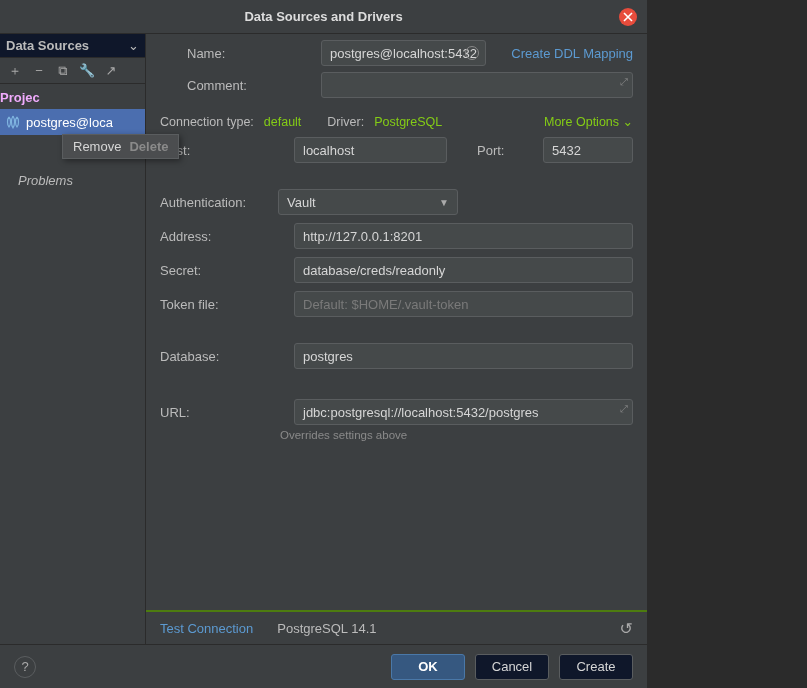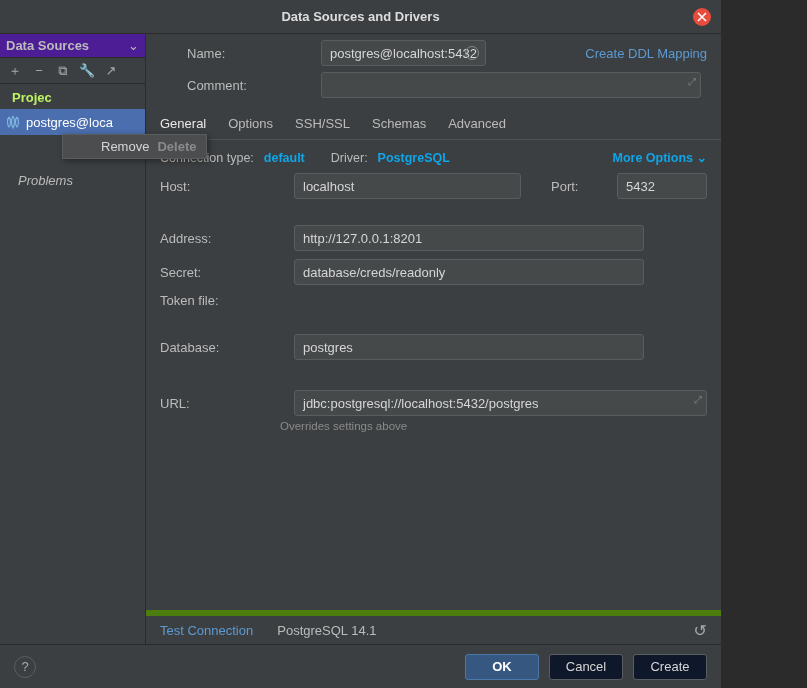--- a/index.html
+++ b/index.html
@@ -1,58 +1,58 @@
 <!DOCTYPE html>
 <html><head>
 <meta charset="utf-8">
 <style>
   * { box-sizing: border-box; margin: 0; padding: 0; }
   html, body { width: 807px; height: 688px; background: #2b2b2b; font-family: "Segoe UI", Arial, sans-serif; font-size: 13px; color: #bbbbbb; overflow: hidden; }
-  .window { width: 721px; height: 688px; background: #3c3f41; display: flex; flex-direction: column; }
+  .window { width: 647px; height: 688px; background: #3c3f41; display: flex; flex-direction: column; }
   .titlebar { height: 34px; background: #3c3f41; border-bottom: 1px solid #2b2b2b; display: flex; align-items: center; justify-content: center; position: relative; }
   .titlebar .title { color: #dddddd; font-weight: 600; font-size: 13px; }
   .titlebar .close { position: absolute; right: 10px; top: 8px; width: 18px; height: 18px; border-radius: 50%; background: #e74c3c; display: flex; align-items: center; justify-content: center; color: #fff; font-size: 11px; }
   .body { flex: 1; display: flex; min-height: 0; }
   .sidebar { width: 146px; background: #3c3f41; border-right: 1px solid #2b2b2b; display: flex; flex-direction: column; position: relative; }
-  .side-head { height: 24px; display: flex; align-items: center; padding: 0 6px; border-bottom: 1px solid #2b2b2b; background: #4c1d95; }
+  .side-head { height: 24px; display: flex; align-items: center; padding: 0 6px; border-bottom: 1px solid #2b2b2b; background: #0f172a; }
   .side-head .label { color: #bbbbbb; font-weight: 600; flex: 1; }
   .side-head .chev { color: #bbbbbb; }
   .side-tools { height: 26px; display: flex; align-items: center; gap: 6px; padding: 0 6px; border-bottom: 1px solid #2b2b2b; }
   .tool { width: 18px; height: 18px; display: flex; align-items: center; justify-content: center; color: #a9a9a9; font-size: 13px; }
-  .side-section { padding: 6px 6px 4px 12px; color: #bef264; font-weight: 600; }
+  .side-section { padding: 6px 6px 4px 0; color: #f0abfc; font-weight: 600; }
   .ds-item { height: 26px; background: #4b6eaf; color: #ffffff; display: flex; align-items: center; padding: 10px 6px; gap: 6px; overflow: hidden; white-space: nowrap; }
   .ds-item .pg-icon { width: 14px; height: 14px; }
   .tooltip { position: absolute; top: 100px; left: 62px; background: #4b4d4f; border: 1px solid #5a5d5f; padding: 4px 10px; display: flex; gap: 8px; align-items: center; box-shadow: 2px 2px 6px rgba(0,0,0,.4); z-index: 10; }
-  .tooltip .t1 { color: #d6d6d6; margin-left: 28px; }
+  .tooltip .t1 { color: #d6d6d6; }
   .tooltip .t2 { color: #8a8a8a; font-weight: bold; }
   .side-problems { padding: 14px 0 0 18px; color: #bbbbbb; font-style: italic; }
   .main { flex: 1; background: #3c3f41; display: flex; flex-direction: column; min-width: 0; }
   .row { display: flex; align-items: center; gap: 10px; padding: 6px 14px; }
   .label-col { width: 108px; color: #bbbbbb; margin-left: 27px; }
   .input { background: #45494a; border: 1px solid #5a5d5f; border-radius: 3px; height: 26px; color: #d6d6d6; padding: 0 8px; display: flex; align-items: center; flex: 1; position: relative; margin-left: 16px; }
   .input.short { flex: none; width: 90px; }
   .input .circ { position: absolute; right: 6px; width: 14px; height: 14px; border: 1px solid #888; border-radius: 50%; }
   .input .expand { position: absolute; right: 4px; top: 3px; color: #888; font-size: 10px; }
   .link { color: #5c9ad1; }
   .tabs { display: flex; gap: 22px; padding: 0 14px; height: 30px; align-items: flex-end; border-bottom: 1px solid #515151; margin-top: 6px; }
   .tab { color: #bbbbbb; padding-bottom: 6px; border-bottom: 2px solid transparent; }
   .tab.active { color: #e8e8e8; border-bottom: 2px solid #4a88c7; }
   .subrow { display: flex; align-items: center; padding: 10px 14px 6px 14px; gap: 10px; font-size: 12.5px; }
   .subrow .kv { color: #bbbbbb; }
-  .subrow .val { color: #0ea5e9; font-weight: bold; }
+  .subrow .val { color: #84cc16; }
   .subrow .spacer { flex: 1; }
   .form-area { padding: 2px 14px; display: flex; flex-direction: column; gap: 8px; }
   .form-row { display: flex; align-items: center; gap: 10px; }
   .form-row .lab { width: 108px; color: #bbbbbb; }
   .select { background: #45494a; border: 1px solid #5a5d5f; border-radius: 3px; height: 26px; color: #d6d6d6; padding: 0 8px; display: flex; align-items: center; width: 180px; position: relative; }
   .select .tri { position: absolute; right: 8px; color: #aaa; font-size: 10px; }
   .placeholder { color: #7a7a7a; }
   .help { font-size: 11.5px; color: #8a8a8a; padding-left: 120px; margin-top: -4px; }
   .filler { flex: 1; }
-  .status { height: 34px; border-top: 6px solid #4d7c0f; display: flex; align-items: center; padding: 0 14px; gap: 24px; }
+  .status { height: 34px; border-top: 2px solid #4d7c0f; display: flex; align-items: center; padding: 0 14px; gap: 24px; }
   .status .reset { margin-left: auto; color: #aaa; font-size: 16px; }
   .footer { height: 44px; border-top: 1px solid #2b2b2b; background: #3c3f41; display: flex; align-items: center; padding: 0 14px; gap: 10px; }
   .footer .help-btn { width: 22px; height: 22px; border: 1px solid #5a5d5f; border-radius: 50%; display: flex; align-items: center; justify-content: center; color: #aaa; }
   .footer .sp { flex: 1; }
   .btn { height: 26px; min-width: 74px; padding: 0 14px; border-radius: 3px; border: 1px solid #5a5d5f; background: #0f172a; color: #d6d6d6; display: flex; align-items: center; justify-content: center; }
   .btn.primary { background: #365880; border-color: #4a78a8; color: #fff; font-weight: 600; }
   svg { display: block; }
 </style>
 </head>
 <body>
@@ -115,27 +115,20 @@
         <div class="filler"></div>
         <span class="link">Create DDL Mapping</span>
       </div>
       <div class="row" style="padding-top:0">
         <div class="label-col">Comment:</div>
         <div class="input" style="max-width:380px">
           <span class="expand">⤢</span>
         </div>
       </div>
 
-      <div class="tabs">
-        <div class="tab active">General</div>
-        <div class="tab">Options</div>
-        <div class="tab">SSH/SSL</div>
-        <div class="tab">Schemas</div>
-        <div class="tab">Advanced</div>
-      </div>
 
       <div class="subrow">
         <span class="kv">Connection type:</span>
         <span class="val">default</span>
         <span style="width:6px"></span>
         <span class="kv">Driver:</span>
         <span class="val">PostgreSQL</span>
         <span class="spacer"></span>
         <span class="val"><span>More Options</span> <span>⌄</span></span>
       </div>
@@ -148,35 +141,45 @@
             </div>
           <div style="width:10px"></div>
           <div class="lab" style="width:40px">Port:</div>
           <div class="input short">
               <span>5432</span>
             </div>
         </div>
 
         <div style="height:10px"></div>
 
+        <div class="form-row">
+          <div class="lab">Authentication:</div>
+          <div class="select">
+            <span>Vault</span>
+            <span class="tri">▼</span>
+          </div>
+        </div>
 
         <div class="form-row">
           <div class="lab">Address:</div>
           <div class="input" style="max-width:350px">
               <span>http://127.0.0.1:8201</span>
             </div>
         </div>
         <div class="form-row">
           <div class="lab">Secret:</div>
           <div class="input" style="max-width:350px">
               <span>database/creds/readonly</span>
             </div>
         </div>
         <div class="form-row">
           <div class="lab">Token file:</div>
+          <div class="input" style="max-width:350px">
+              <span class="placeholder">Default: $HOME/.vault-token</span>
+            </div>
         </div>
 
         <div style="height:10px"></div>
 
         <div class="form-row">
           <div class="lab">Database:</div>
           <div class="input" style="max-width:350px">
               <span>postgres</span>
             </div>
         </div>

